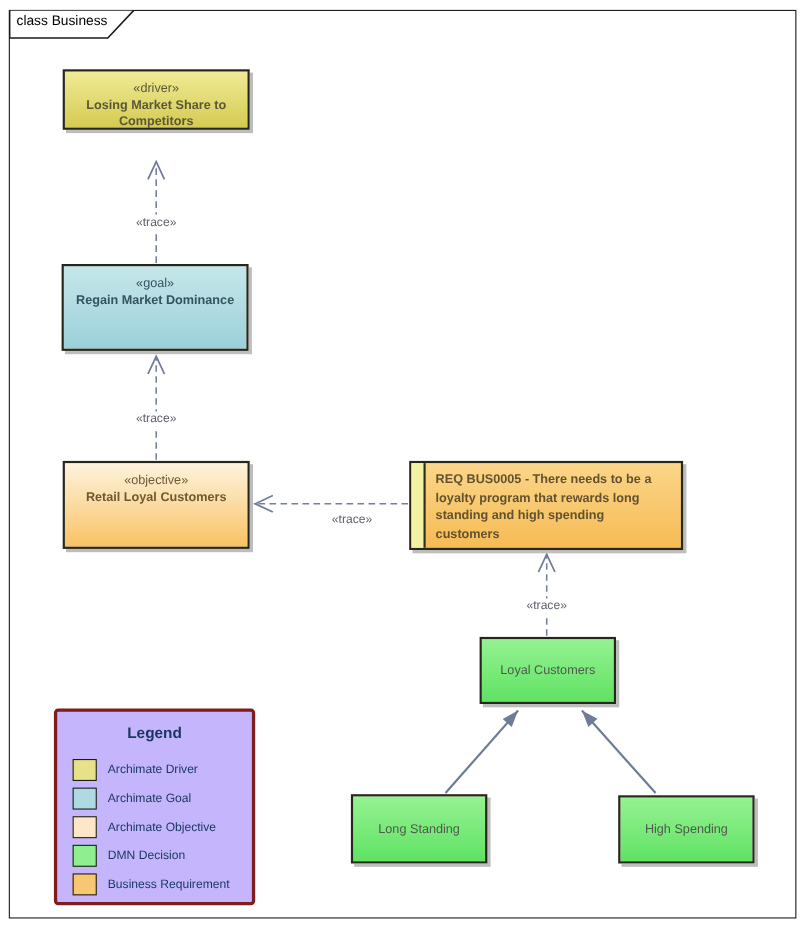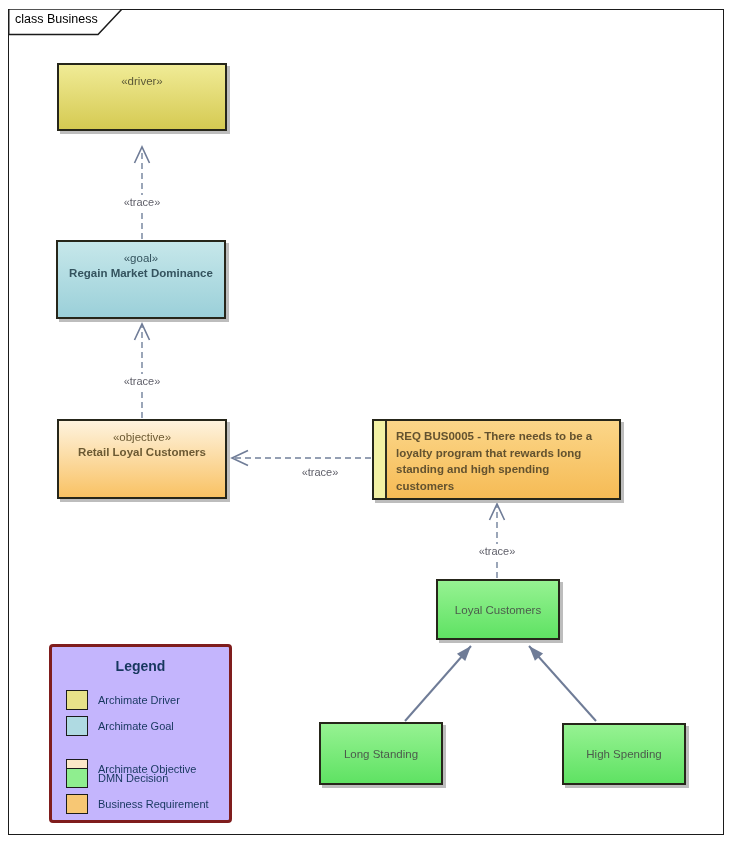--- a/index.html
+++ b/index.html
@@ -31,21 +31,21 @@
     position: absolute; box-sizing: border-box;
     border: 2px solid #26261a;
     box-shadow: 3px 3px 0 #bdbdbd;
     z-index: 2;
     display: flex; flex-direction: column; align-items: center;
     text-align: center;
     font-size: 11.5px;
   }
   .node .stereo { font-weight: normal; margin-top: 9px; line-height: 15px; }
   .node .name  { font-weight: bold; line-height: 15px; padding: 0 6px; }
-  .node-driver { left: 57px; top: 63px; width: 170px; height: 68px;
+  .node-driver { left: 57px; top: 63px; width: 170px; height: 55px;
     background: linear-gradient(#f0eb96, #d5ca52); color: #5b5837; }
   .node-goal { left: 56px; top: 240px; width: 170px; height: 79px;
     background: linear-gradient(#c6e7ea, #9bd0d9); color: #34535e; }
   .node-objective { left: 57px; top: 419px; width: 170px; height: 80px;
     background: linear-gradient(#fef3de, #f9c264); color: #6c5a33; }
   .node-requirement { left: 372px; top: 419px; width: 249px; height: 81px;
     background: linear-gradient(#fbd689, #f6bb55); color: #63522f;
     display: block; text-align: left; position: absolute; }
   .req-strip {
     position: absolute; left: 0; top: 0; bottom: 0; width: 11px;
@@ -87,21 +87,21 @@
   }
   .legend-item {
     position: absolute; left: 14px; height: 21px;
     display: flex; align-items: center;
   }
   .legend-swatch {
     width: 22px; height: 20px; box-sizing: border-box;
     border: 1px solid #1b1b1b; margin-right: 10px;
   }
   .legend-label { font-size: 11px; color: #17375e; white-space: nowrap; }
-  .li-0 { top: 42px; } .li-1 { top: 68px; text-align: center; } .li-2 { top: 94px; margin-top: 17px; }
+  .li-0 { top: 42px; } .li-1 { top: 68px; text-align: center; } .li-2 { top: 94px; }
   .li-3 { top: 120px; } .li-4 { top: 146px; }
 </style>
 </head>
 <body>
 
 <div class="stage">
 
   <div class="frame"></div>
 
   <svg class="frame-tab" width="130" height="30">
@@ -121,20 +121,21 @@
     <line x1="142" y1="239" x2="142" y2="147" stroke="#71809b" stroke-width="1.4" stroke-dasharray="6 4" marker-end="url(#openArrow)"></line>
     <line x1="142" y1="418" x2="142" y2="324" stroke="#71809b" stroke-width="1.4" stroke-dasharray="6 4" marker-end="url(#openArrow)"></line>
     <line x1="371" y1="458" x2="232" y2="458" stroke="#71809b" stroke-width="1.4" stroke-dasharray="6 4" marker-end="url(#openArrow)"></line>
     <line x1="497" y1="578" x2="497" y2="504" stroke="#71809b" stroke-width="1.4" stroke-dasharray="6 4" marker-end="url(#openArrow)"></line>
     <line x1="405" y1="721" x2="471" y2="646" stroke="#6f7c97" stroke-width="2" marker-end="url(#solidArrow)"></line>
     <line x1="596" y1="721" x2="529" y2="646" stroke="#6f7c97" stroke-width="2" marker-end="url(#solidArrow)"></line>
   </svg>
 
   <div class="node node-driver">
     <div class="stereo">«driver»</div>
+    <div class="name">Losing Market Share to Competitors</div>
   </div>
 
   <div class="node node-goal">
     <div class="stereo">«goal»</div>
     <div class="name">Regain Market Dominance</div>
   </div>
 
   <div class="node node-objective">
     <div class="stereo">«objective»</div>
     <div class="name">Retail Loyal Customers</div>

